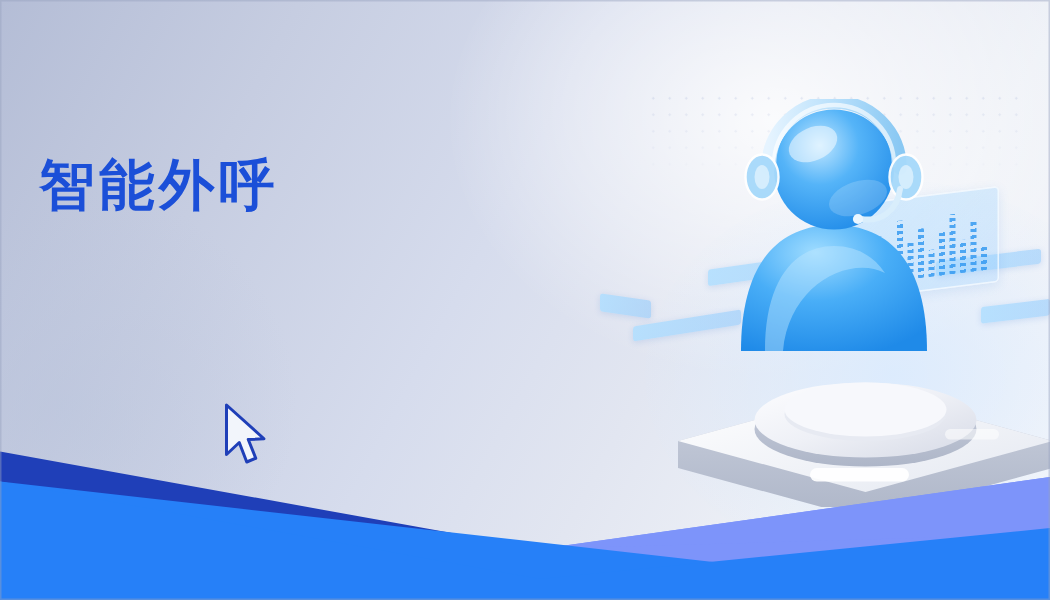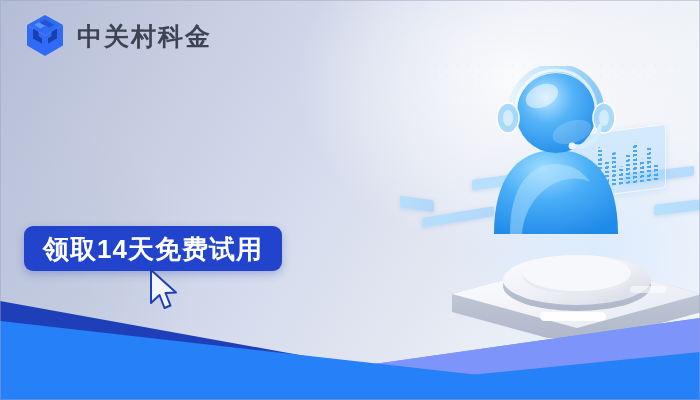--- a/index.html
+++ b/index.html
@@ -172,37 +172,20 @@
 </head>
 <body>
 
 <div class="banner">
 
   <div class="glow glow-a"></div>
   <div class="glow glow-b"></div>
   <div class="glow glow-c"></div>
   <div class="dots"></div>
 
-  <div class="logo-row">
-    <svg class="logo-mark" viewBox="0 0 42 44">
-
-      <path d="M3 11 L21 21.5 L21 42 L3 31.5 Z" fill="#2f6bf5"></path>
-
-      <path d="M39 11 L21 21.5 L21 42 L39 31.5 Z" fill="#2f6bf5"></path>
-
-      <path d="M21 1 L39 11 L21 21.5 L3 11 Z" fill="#2f6bf5"></path>
-
-      <path d="M9 14.6 L14.5 17.8 L14.5 22.2 L18 24.2 L18 29.6 L9 24.4 Z" fill="#1a3fb0"></path>
-      <path d="M33 14.6 L33 24.4 L24 29.6 L24 24.2 L27.5 22.2 L27.5 17.8 Z" fill="#1a3fb0"></path>
-      <path d="M21 5.6 L30.2 10.8 L25.6 13.4 L21 10.8 L16.4 13.4 L11.8 10.8 Z" fill="#1a3fb0" opacity=".55"></path>
-
-      <path d="M14.8 8.2 L21 11.8 L16.4 14.4 L10.2 10.8 Z" fill="#5e90ff"></path>
-    </svg>
-    <span class="logo-text">中关村科金</span>
-  </div>
 
   <div class="hero">
 
     <div class="slab slab-1"></div>
     <div class="slab slab-3"></div>
     <div class="slab slab-2"></div>
     <div class="slab slab-4"></div>
     <div class="slab slab-5"></div>
 
     <div class="panel panel-chart">
@@ -283,21 +266,21 @@
       <ellipse cx="22" cy="52" rx="11" ry="15" fill="#a6d9fb" stroke="#ffffff" stroke-width="1.6" opacity=".95"></ellipse>
       <ellipse cx="118" cy="52" rx="11" ry="15" fill="#a6d9fb" stroke="#ffffff" stroke-width="1.6" opacity=".95"></ellipse>
       <ellipse cx="22" cy="52" rx="5" ry="8" fill="#ffffff" opacity=".5"></ellipse>
       <ellipse cx="118" cy="52" rx="5" ry="8" fill="#ffffff" opacity=".5"></ellipse>
 
       <path d="M114 60 C112 76 100 82 88 80" fill="none" stroke="#d9eefc" stroke-width="4" stroke-linecap="round"></path>
       <circle cx="86" cy="80" r="3.4" fill="#eaf6ff"></circle>
     </svg>
   </div>
 
-  <button class="cta">领取14天免费试用</button>
+  <div class="headline">智能外呼</div>
 
   <svg class="ribbon" viewBox="0 0 700 400" preserveAspectRatio="none">
 
     <polygon points="700,318 700,400 242,400 360,366" fill="#7d94fa"></polygon>
     <polygon points="700,318 360,366 700,356" fill="#7d94fa"></polygon>
 
     <polygon points="0,301 360,366 360,386 0,322" fill="#1f3fb8"></polygon>
 
     <polygon points="0,321 700,400 0,400" fill="#2680f8"></polygon>
     <polygon points="0,321 360,386 700,352 700,400 0,400" fill="#2680f8"></polygon>

